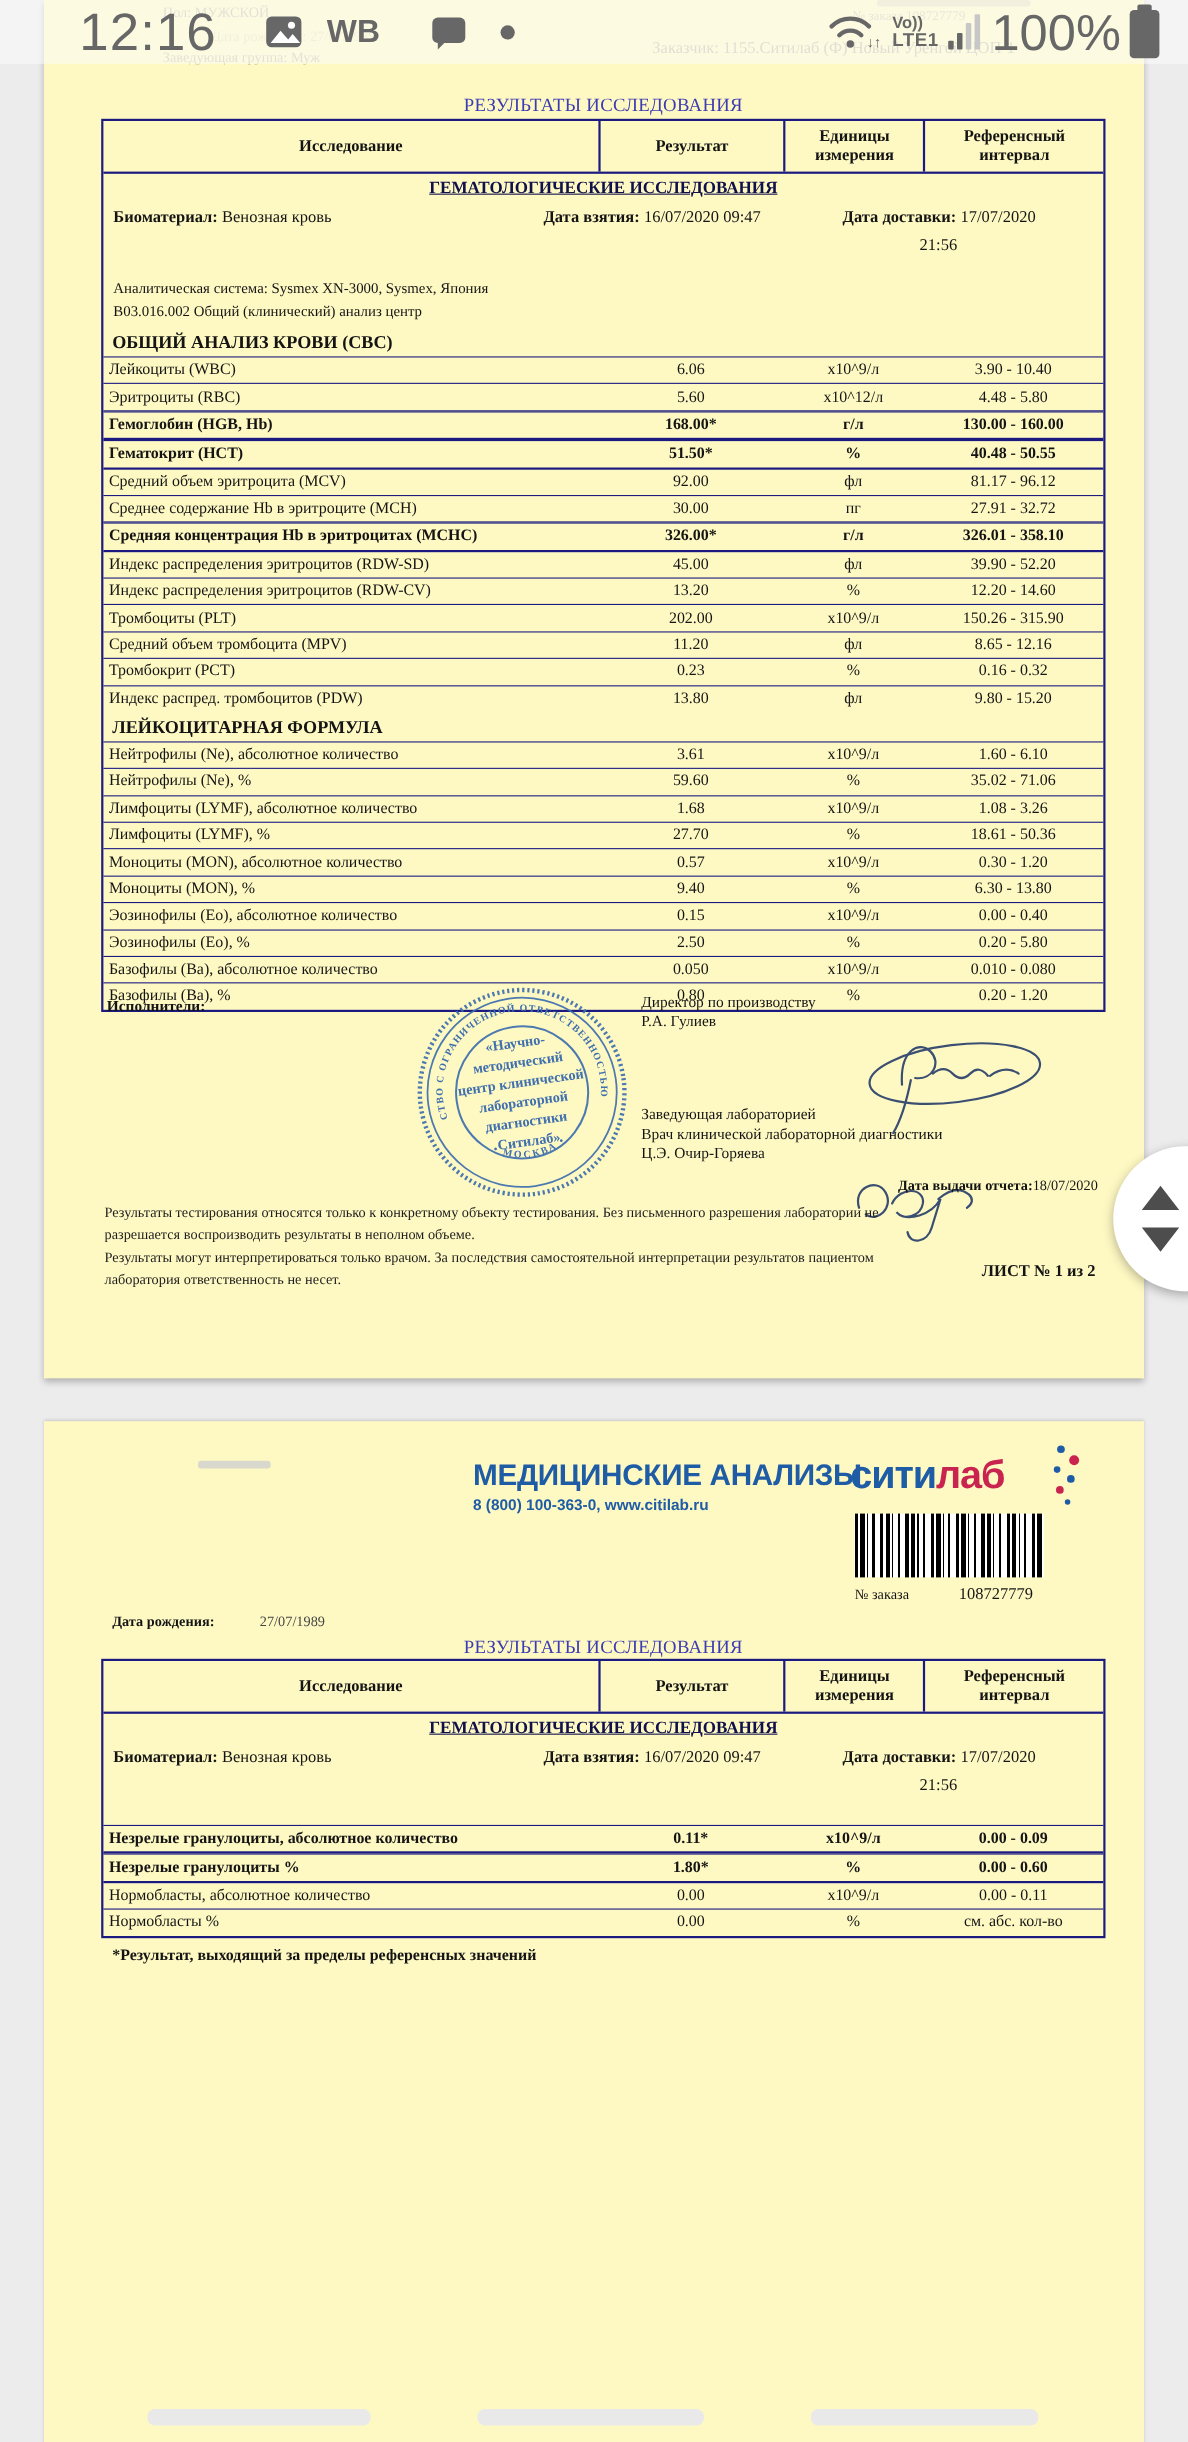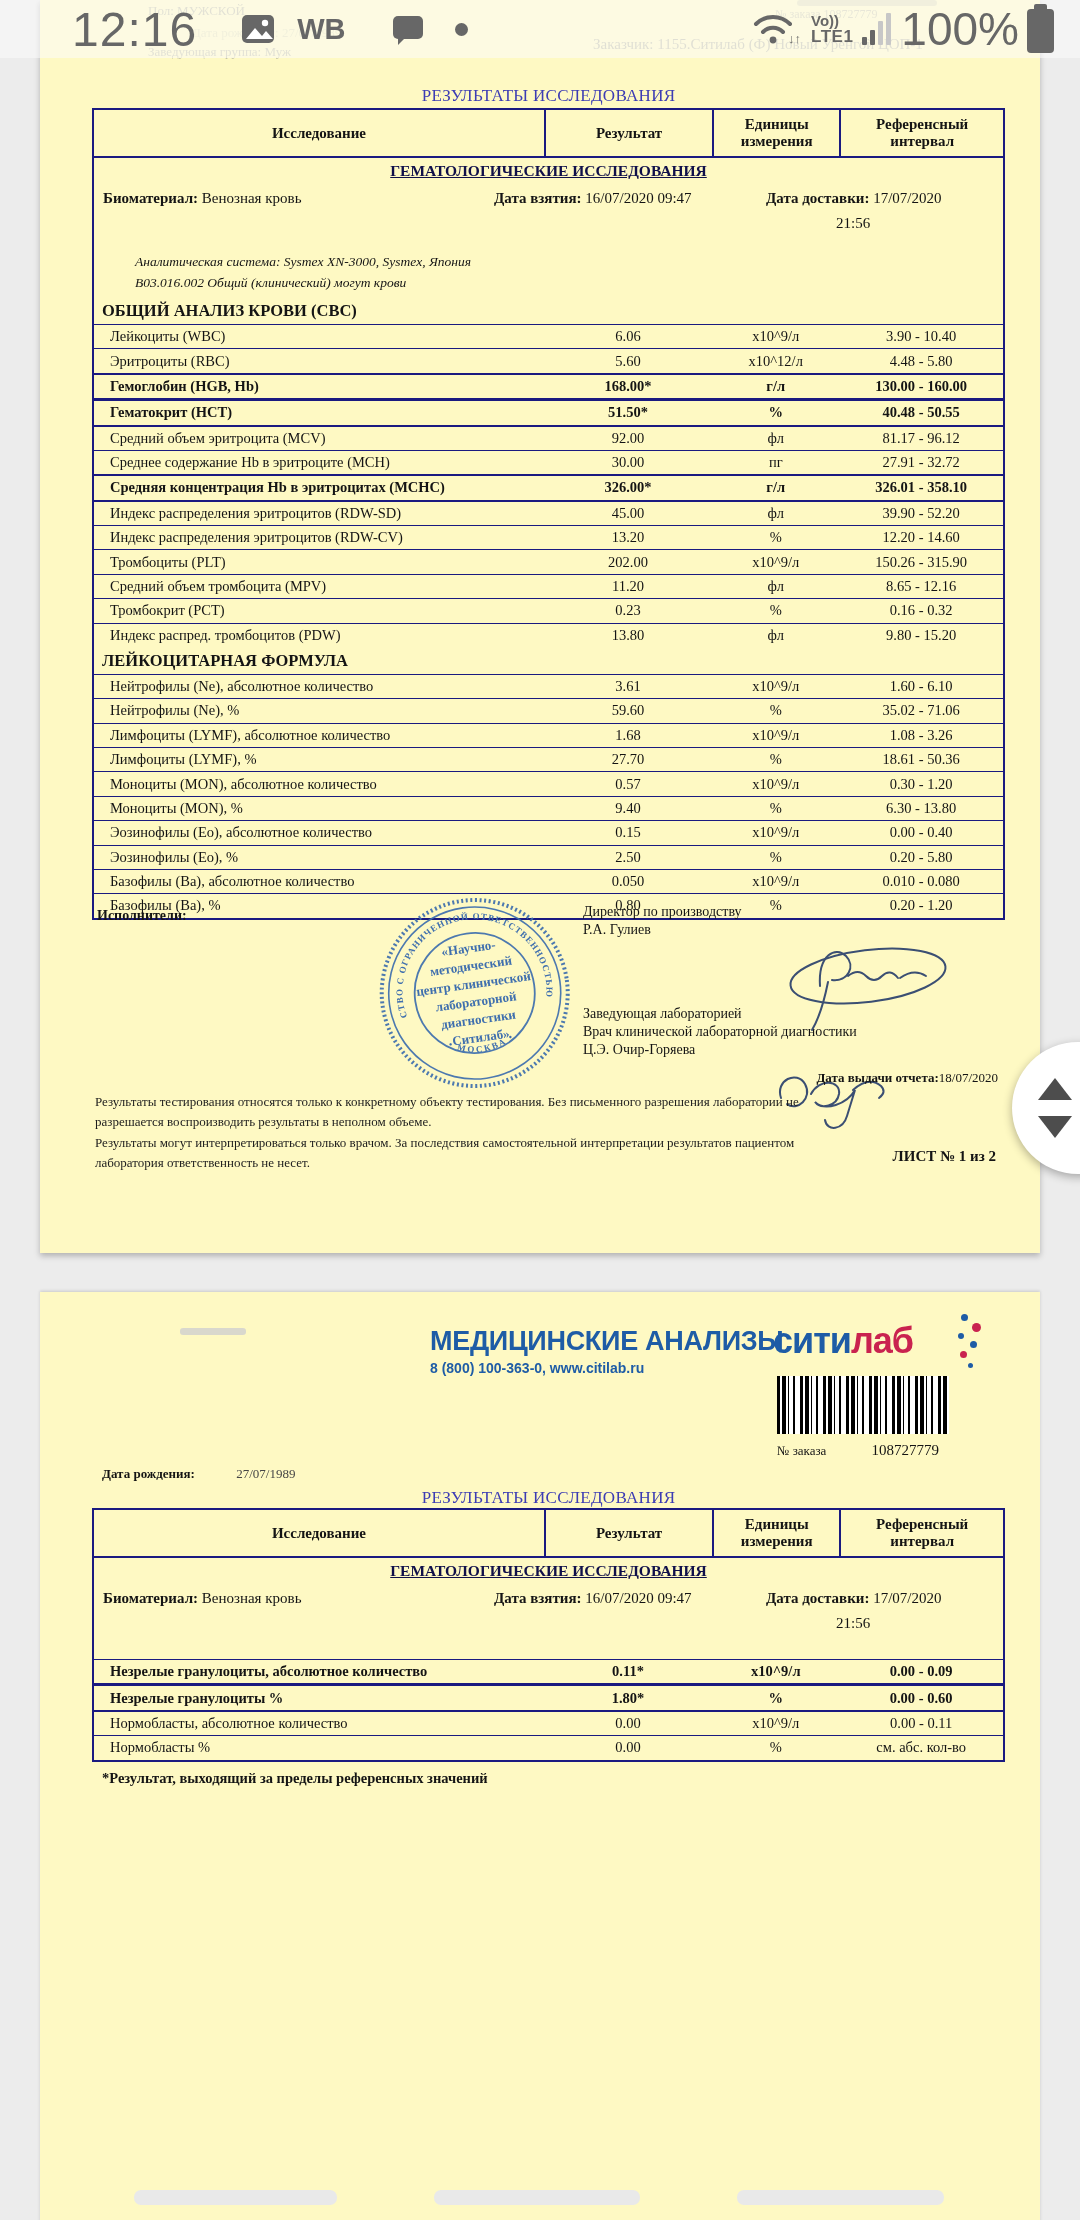--- a/index.html
+++ b/index.html
@@ -55,27 +55,27 @@
   .thead>div{min-height:46px;display:flex;align-items:center;justify-content:center;text-align:center;
     font-weight:bold;font-size:15px;padding:2px 6px;}
   .thead>div + div{border-left:2px solid var(--navy);}
   .sect{text-align:center;font-weight:bold;text-decoration:underline;font-size:15.5px;padding:4px 0 3px;color:#10104a;}
   .biorow{position:relative;height:62px;font-size:15px;}
   .biorow b{font-weight:bold;}
   .bio-l{position:absolute;left:9px;top:7px;}
   .bio-t{position:absolute;left:400px;top:7px;}
   .bio-d{position:absolute;left:672px;top:7px;}
   .bio-d2{position:absolute;left:742px;top:32px;}
-  .analytic{padding:4px 0 6px 9px;font-style:italic;font-size:13.5px;margin-left:32px;}
+  .analytic{padding:4px 0 6px 9px;font-size:13.5px;}
   .analytic div{margin-top:5px;}
   .grp{font-weight:bold;font-size:16.5px;padding:4px 0 3px 8px;border-bottom:1.5px solid var(--navy);}
   .trow{border-bottom:1.5px solid var(--navy);}
   .trow:last-child{border-bottom:none;}
   .trow>div{padding:3.2px 4px;display:flex;align-items:center;justify-content:center;text-align:center;}
-  .trow>div:first-child{justify-content:flex-start;text-align:left;padding-left:16px;}
+  .trow>div:first-child{justify-content:flex-start;text-align:left;padding-left:5px;}
   .rb{font-weight:bold;border-top:1px solid var(--navy);border-bottom:2.5px solid var(--navy);}
   .spacer{height:14px;}
 
   
   .exec-label{position:absolute;left:57px;top:908px;font-weight:bold;font-size:14px;}
   .stamp{position:absolute;left:338px;top:896px;transform:rotate(-8deg);}
   .sig-block{position:absolute;left:543px;top:902px;width:410px;font-size:14px;}
   .sig-block .role{margin-top:2px;}
   .sig1{position:absolute;left:185px;top:22px;}
   .sig2{position:absolute;left:180px;top:158px;}
@@ -141,21 +141,21 @@
       </div>
       <div class="sect">ГЕМАТОЛОГИЧЕСКИЕ ИССЛЕДОВАНИЯ</div>
       <div class="biorow">
         <div class="bio-l"><b>Биоматериал:</b><span> Венозная кровь</span></div>
         <div class="bio-t"><b>Дата взятия:</b><span> 16/07/2020 09:47</span></div>
         <div class="bio-d"><b>Дата доставки:</b><span> 17/07/2020</span></div>
         <div class="bio-d2">21:56</div>
       </div>
       <div class="analytic">
         <div>Аналитическая система: Sysmex XN-3000, Sysmex, Япония</div>
-        <div>B03.016.002 Общий (клинический) могут крови</div>
+        <div>B03.016.002 Общий (клинический) анализ центр</div>
       </div>
       <div class="grp">ОБЩИЙ АНАЛИЗ КРОВИ (CBC)</div>
 
       <div>
 
           <div class="grid4 trow">
             <div>Лейкоциты (WBC)</div>
             <div>6.06</div>
             <div>x10^9/л</div>
             <div>3.90 - 10.40</div>

